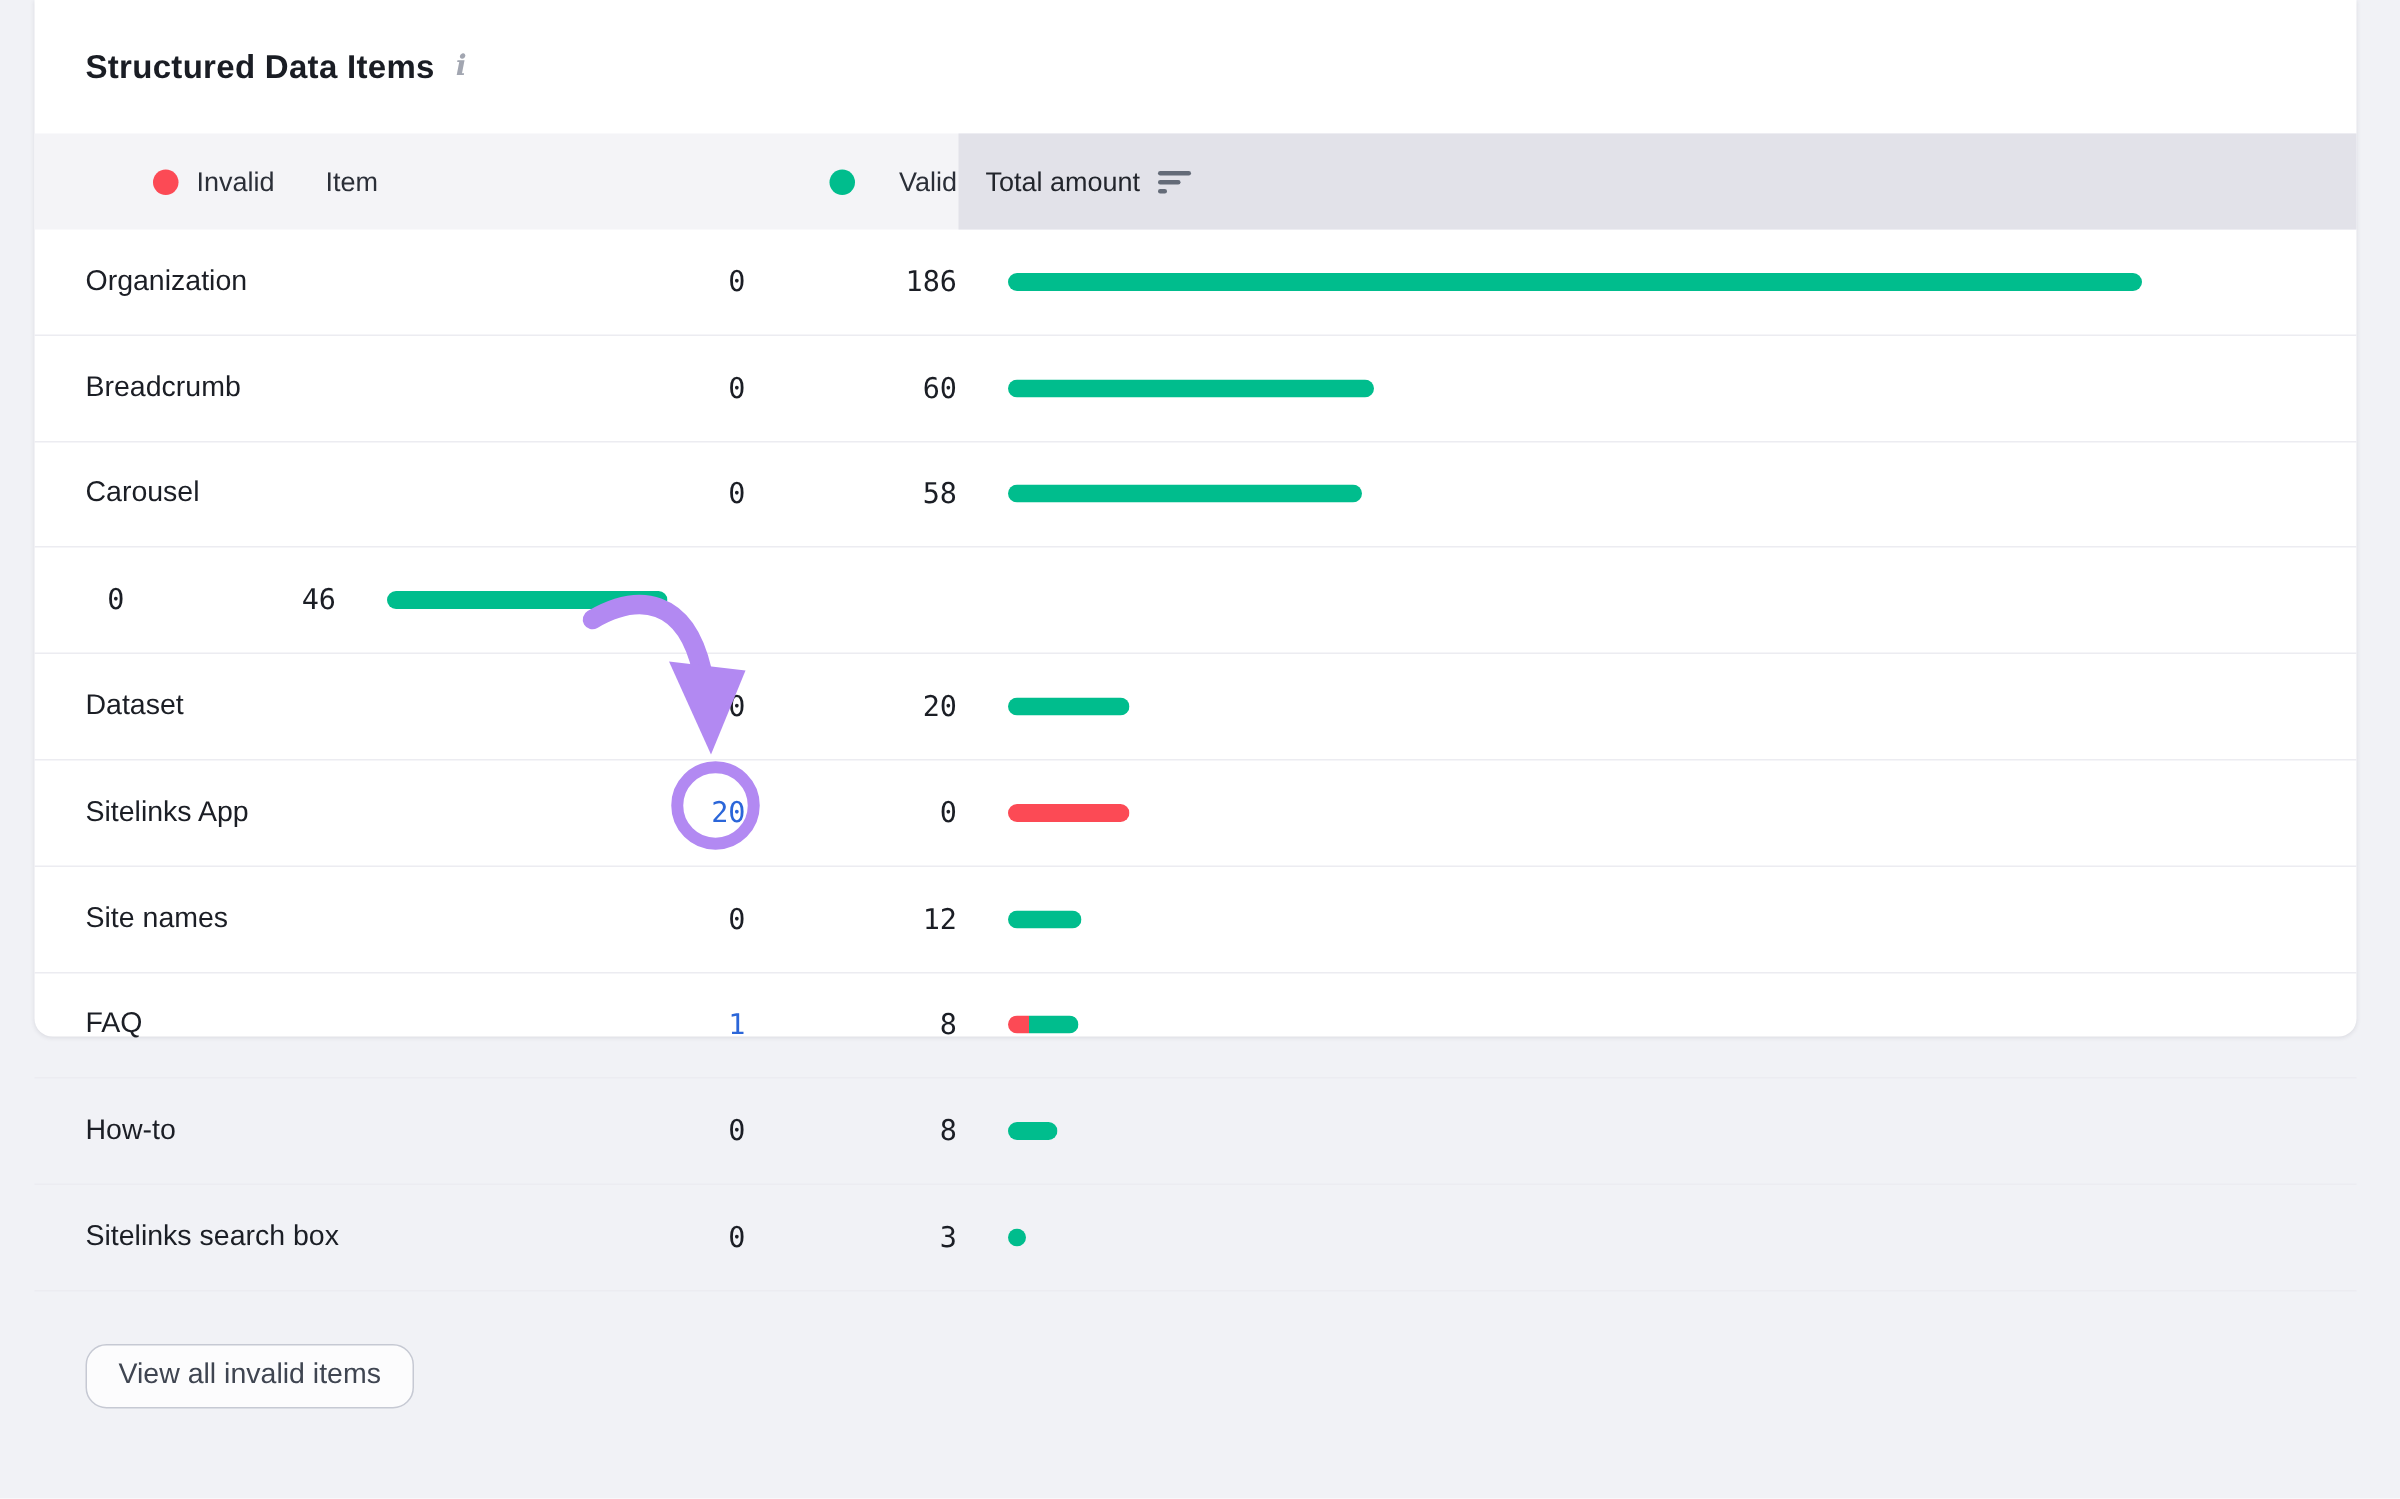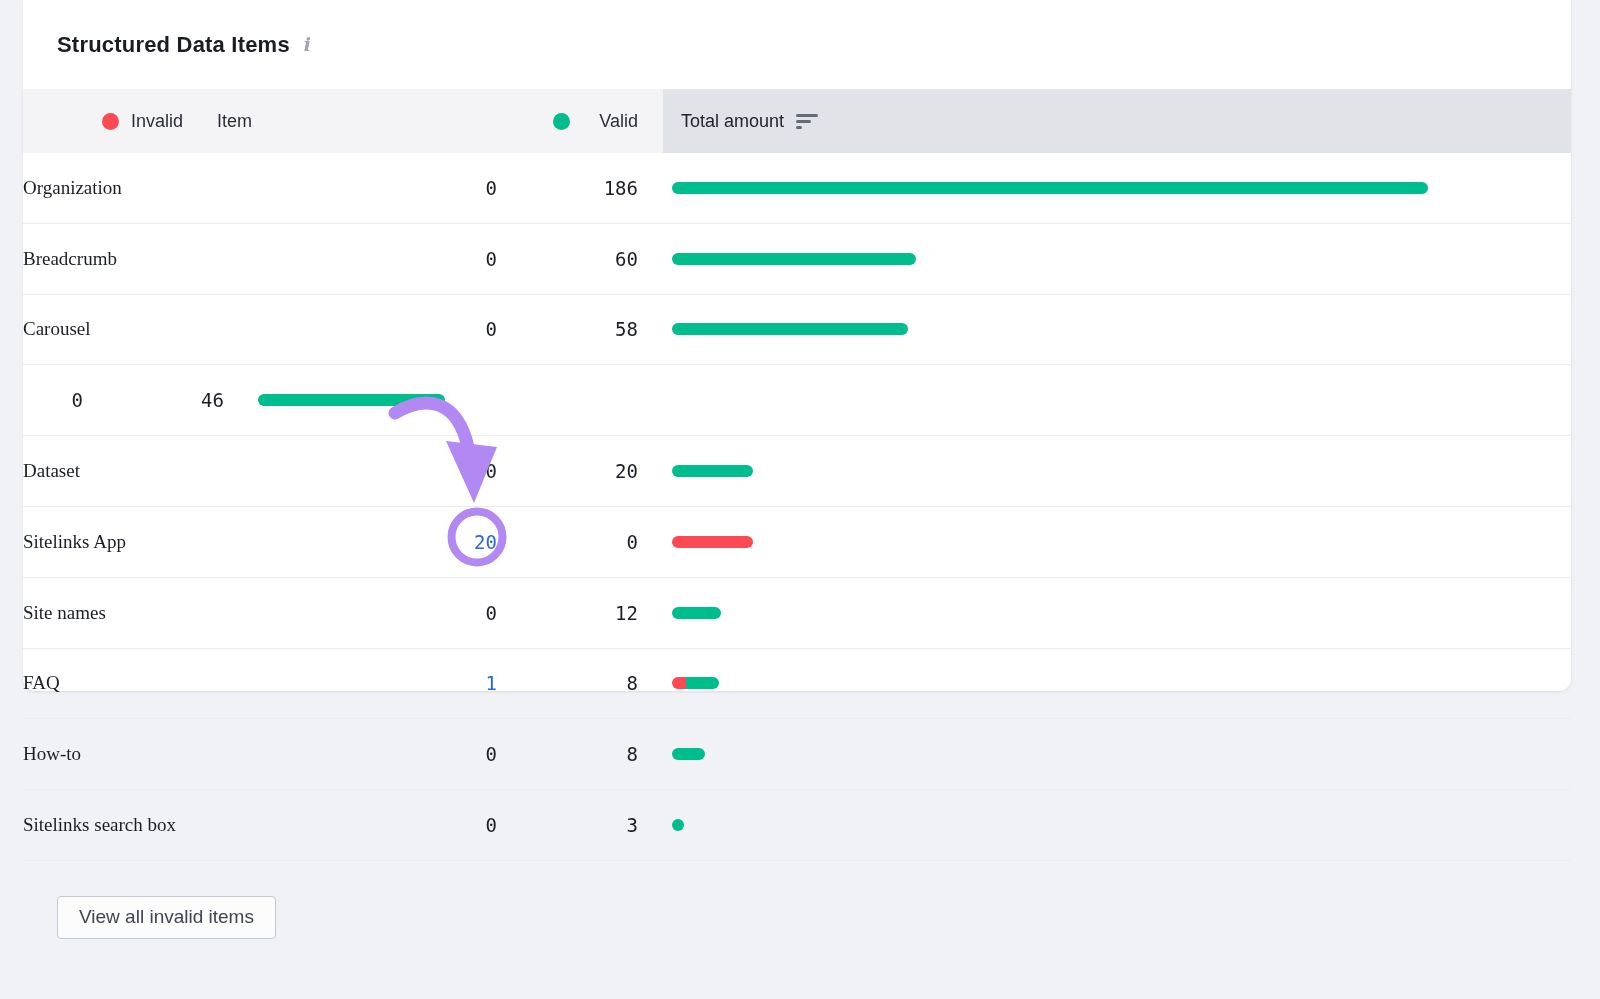--- a/index.html
+++ b/index.html
@@ -19,42 +19,42 @@
   .info-icon{
     margin-left:14px;color:#a2a6b1;font-family:"DejaVu Serif", serif;
     font-style:italic;font-weight:700;font-size:19px;line-height:1;
   }
   
   .thead{height:64px;background:#f4f4f7;display:flex;align-items:stretch;font-size:18px;color:#2b2f38;}
   .thead .cell{display:flex;align-items:center;box-sizing:border-box;}
   .h-item{flex:0 0 314px;padding-left:34px;}
   .h-inv{flex:0 0 160px;justify-content:flex-end;gap:12px;}
   .h-val{flex:0 0 141px;justify-content:flex-end;gap:29px;}
-  .h-total{flex:1;margin-left:25px;background:#e2e2e9;padding-left:18px;gap:12px;color:#22252c;}
+  .h-total{flex:1;margin-left:1px;background:#e2e2e9;padding-left:18px;gap:12px;color:#22252c;}
   .dot{width:17px;height:17px;border-radius:50%;display:inline-block;flex:0 0 auto;}
   .sort-icon{display:inline-flex;flex-direction:column;gap:3px;width:24px;}
   .sort-icon i{display:block;height:3px;border-radius:2px;background:#646b78;}
   .sort-icon i:nth-child(1){width:22px;}
   .sort-icon i:nth-child(2){width:15px;}
   .sort-icon i:nth-child(3){width:6px;}
   
   .row{height:70.8px;display:flex;align-items:center;border-bottom:1px solid #ececf1;
        font-size:19px;color:#1b1e25;box-sizing:border-box;}
-  .c-item{flex:0 0 414px;box-sizing:border-box;font-family:Liberation Serif, serif;}
+  .c-item{flex:0 0 414px;padding-left:34px;box-sizing:border-box;}
   .c-inv{flex:0 0 60px;text-align:right;font-family:"DejaVu Sans Mono", monospace;}
   .c-val{flex:0 0 141px;text-align:right;font-family:"DejaVu Sans Mono", monospace;}
   .c-bar{flex:1;padding-left:34px;display:flex;align-items:center;box-sizing:border-box;}
   .count-link{color:#2b66d9;cursor:pointer;text-decoration:none;}
   .bar{height:12px;border-radius:6px;overflow:hidden;display:flex;}
   .seg{height:100%;}
   
   .card-footer{padding:35px 0 0 34px;}
   .btn{
     font-family:"Liberation Sans", sans-serif;font-size:19px;color:#3f4551;
-    background:#fcfcfd;border:1px solid #c6c9d3;border-radius:4px;
+    background:#fcfcfd;border:1px solid #c6c9d3;border-radius:14px;
     padding:9px 21px;cursor:pointer;line-height:1.2;
   }
   
   .annotation-overlay{position:absolute;left:0;top:0;width:1600px;height:999px;pointer-events:none;z-index:6;}
 </style>
 </head>
 <body>
 
 <div class="card">
 

